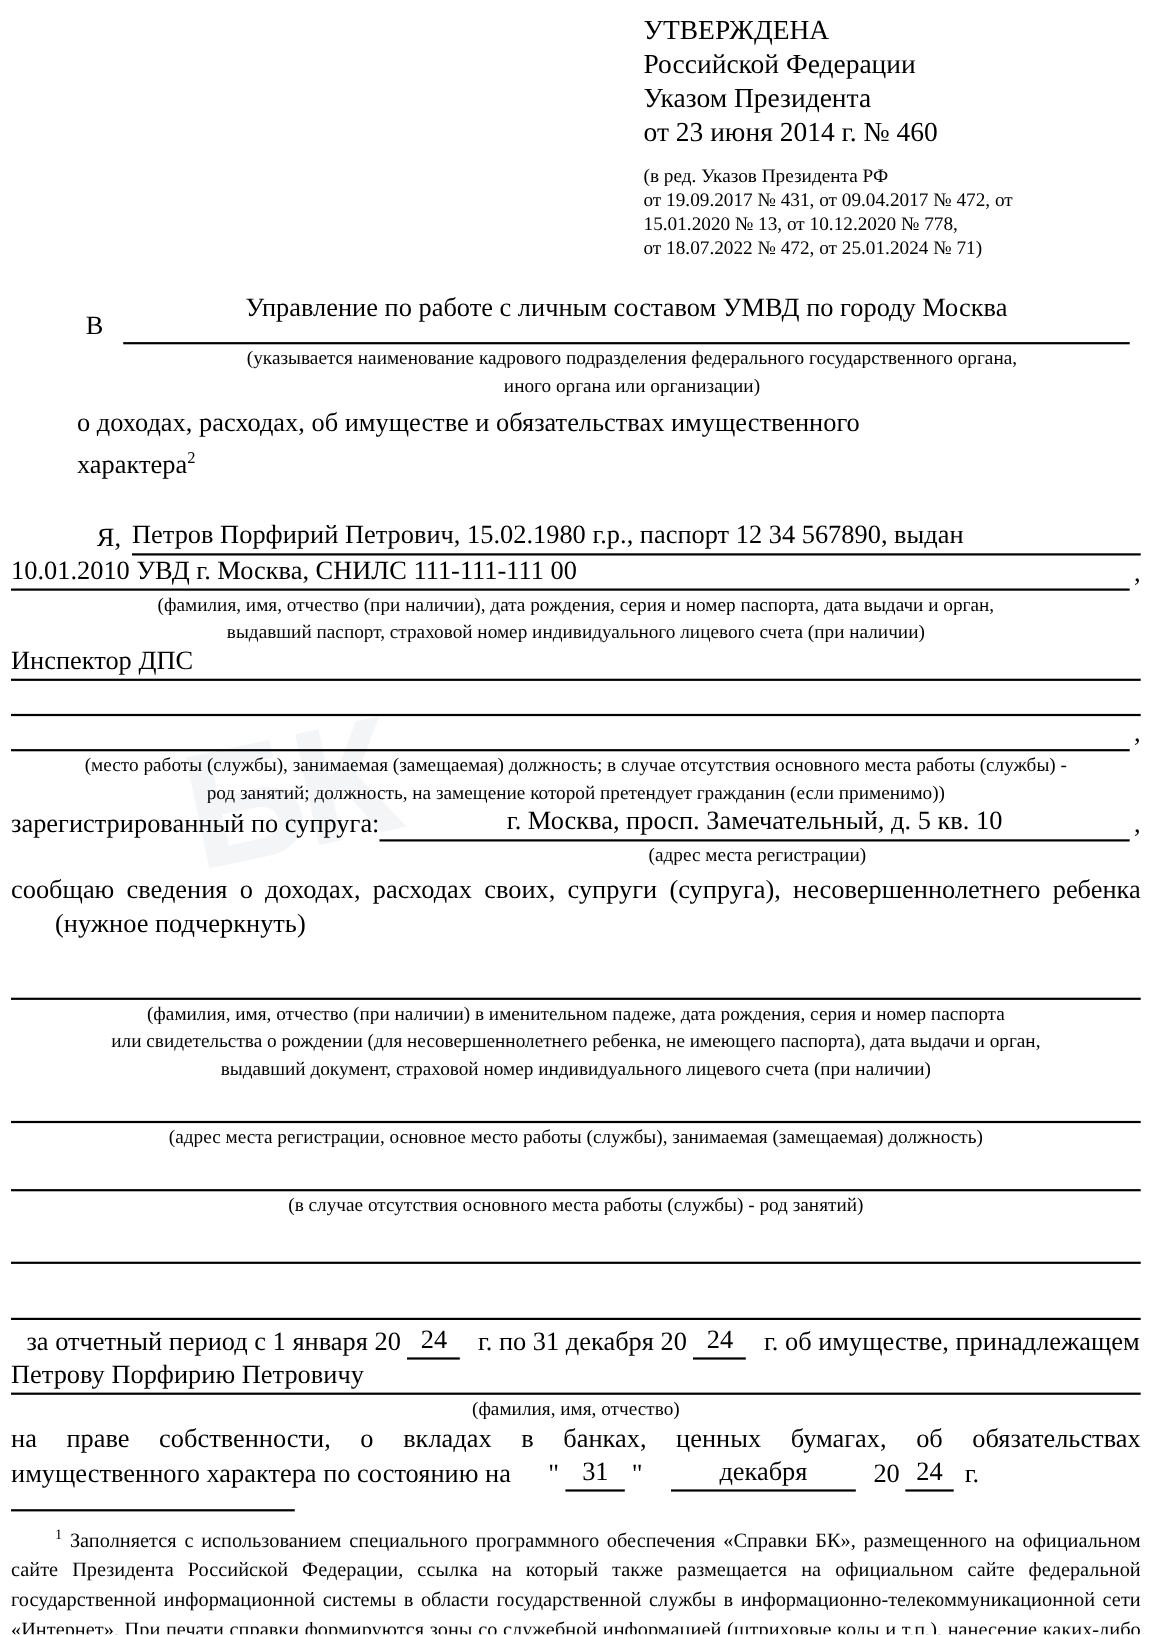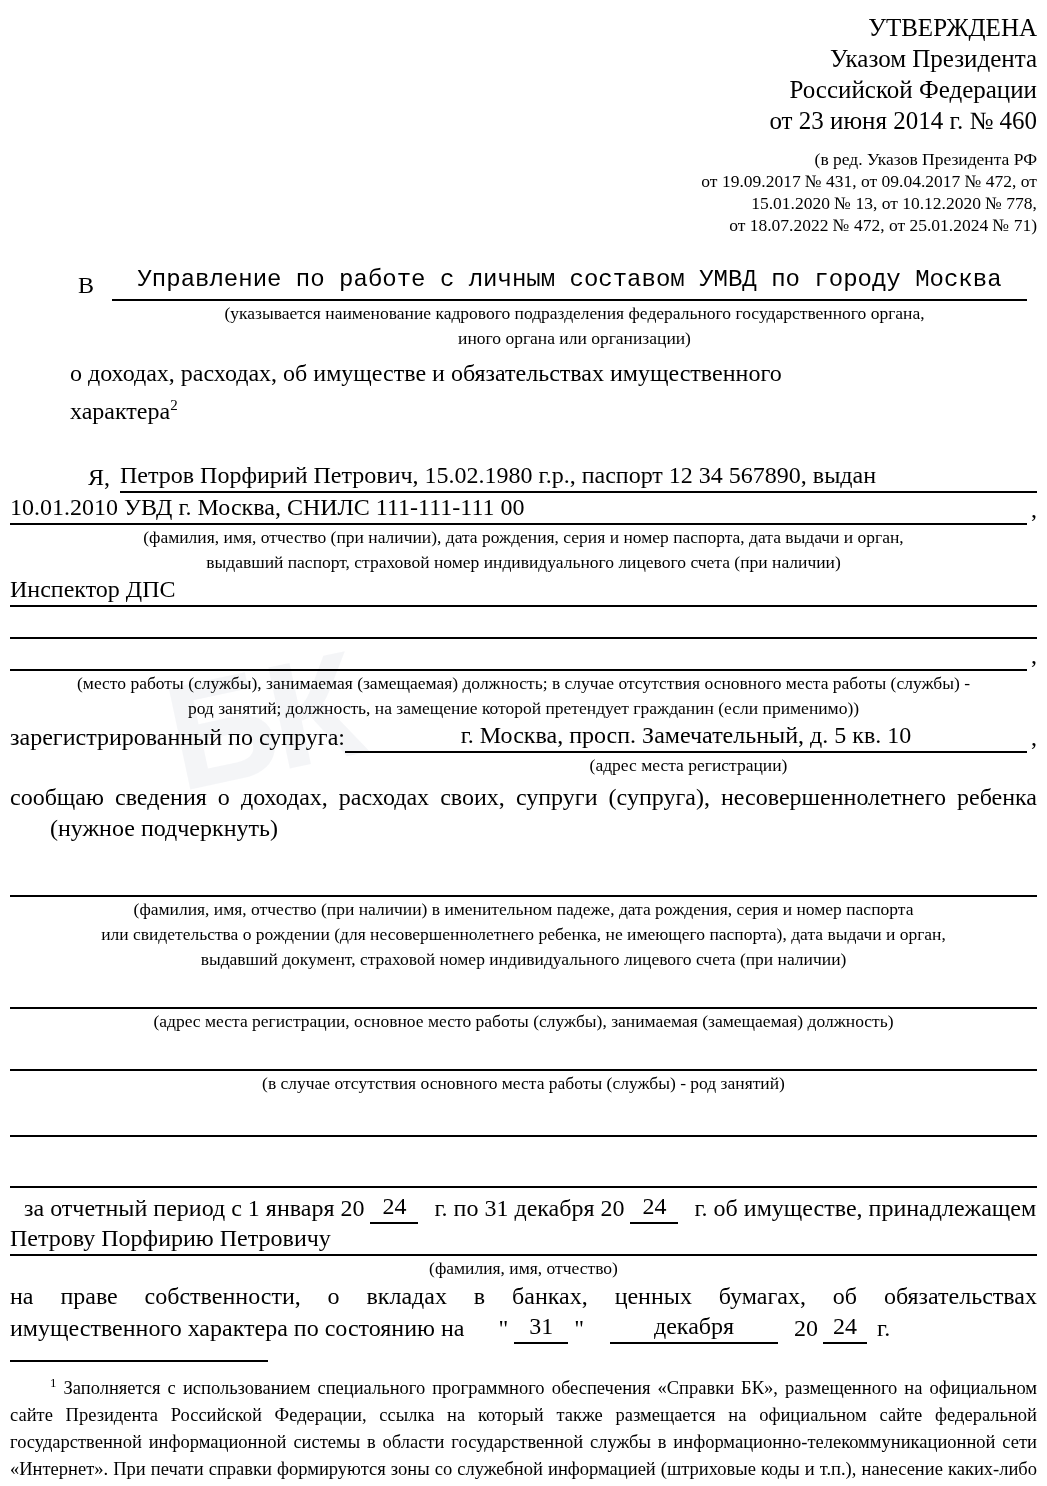--- a/index.html
+++ b/index.html
@@ -39,21 +39,21 @@
     color: #4a5a80;
     letter-spacing: -6px;
     transform: rotate(-12deg);
     white-space: nowrap;
   }
 
   .layer { position: relative; z-index: 2; }
 
   
   .approval {
-    text-align: right;
+    text-align: left;
     width: 452px;
     margin-left: 575px;
     padding-top: 12px;
   }
   .approval .big {
     font-size: 25px;
     line-height: 31px;
     white-space: nowrap;
   }
   .approval .small {
@@ -74,23 +74,22 @@
     line-height: 28px;
     padding-right: 18px;
     padding-bottom: 2px;
   }
   .recipient-fill {
     flex: 1 1 auto;
     border-bottom: 2.4px solid #000;
     text-align: center;
     font-size: 24px;
     line-height: 28px;
-    padding-bottom: 5px;
+    padding-bottom: 17px;
     margin-right: 10px;
-    font-family: Liberation Mono, monospace;
   }
   .caption {
     text-align: center;
     font-size: 17.5px;
     line-height: 25px;
   }
   .cap-indent { padding-left: 120px; padding-right: 18px; }
 
   
   .doc-title {
@@ -168,22 +167,22 @@
 <body>
 
 <div id="page">
 
   <div class="watermark">БК</div>
 
   <div class="layer">
 
     <div class="approval">
       <div class="big">УТВЕРЖДЕНА</div>
+      <div class="big">Российской Федерации</div>
       <div class="big">Указом Президента</div>
-      <div class="big">Российской Федерации</div>
       <div class="big">от 23 июня 2014 г. № 460</div>
       <div class="small">
         <div>(в ред. Указов Президента РФ</div>
         <div>от 19.09.2017 № 431, от 09.04.2017 № 472, от</div>
         <div>15.01.2020 № 13, от 10.12.2020 № 778,</div>
         <div>от 18.07.2022 № 472, от 25.01.2024 № 71)</div>
       </div>
     </div>
 
     <div class="recipient-row">

